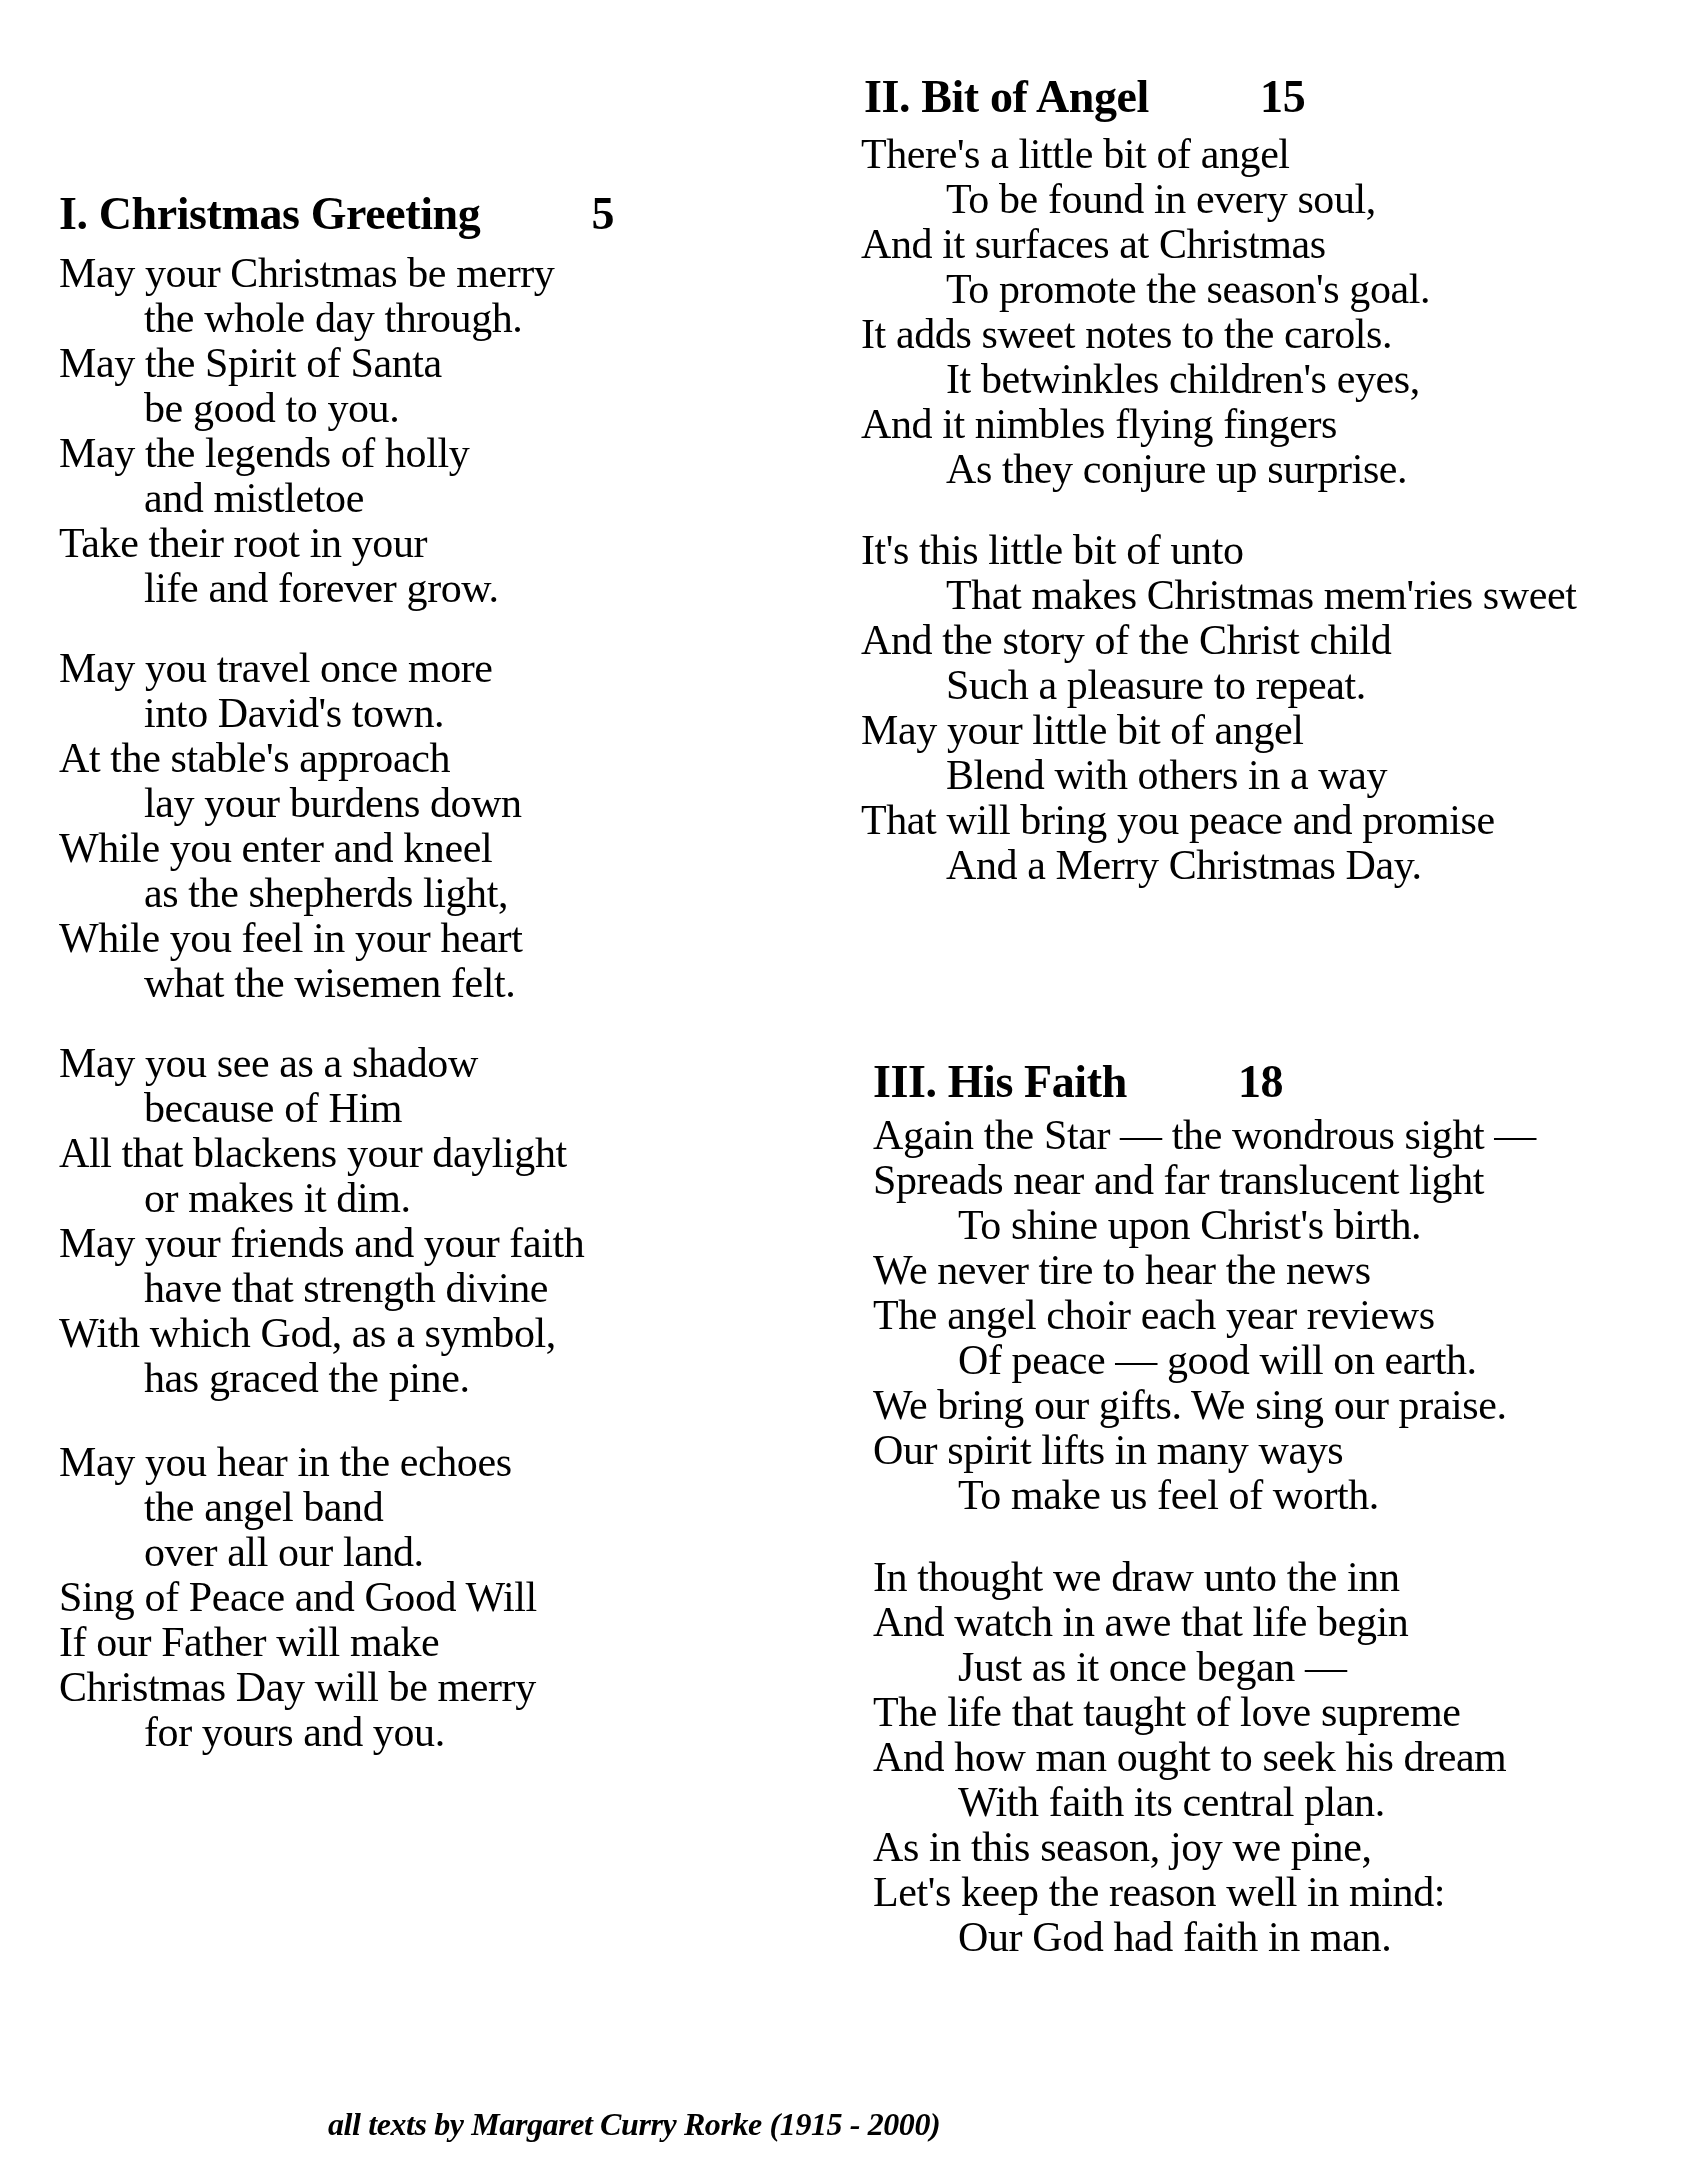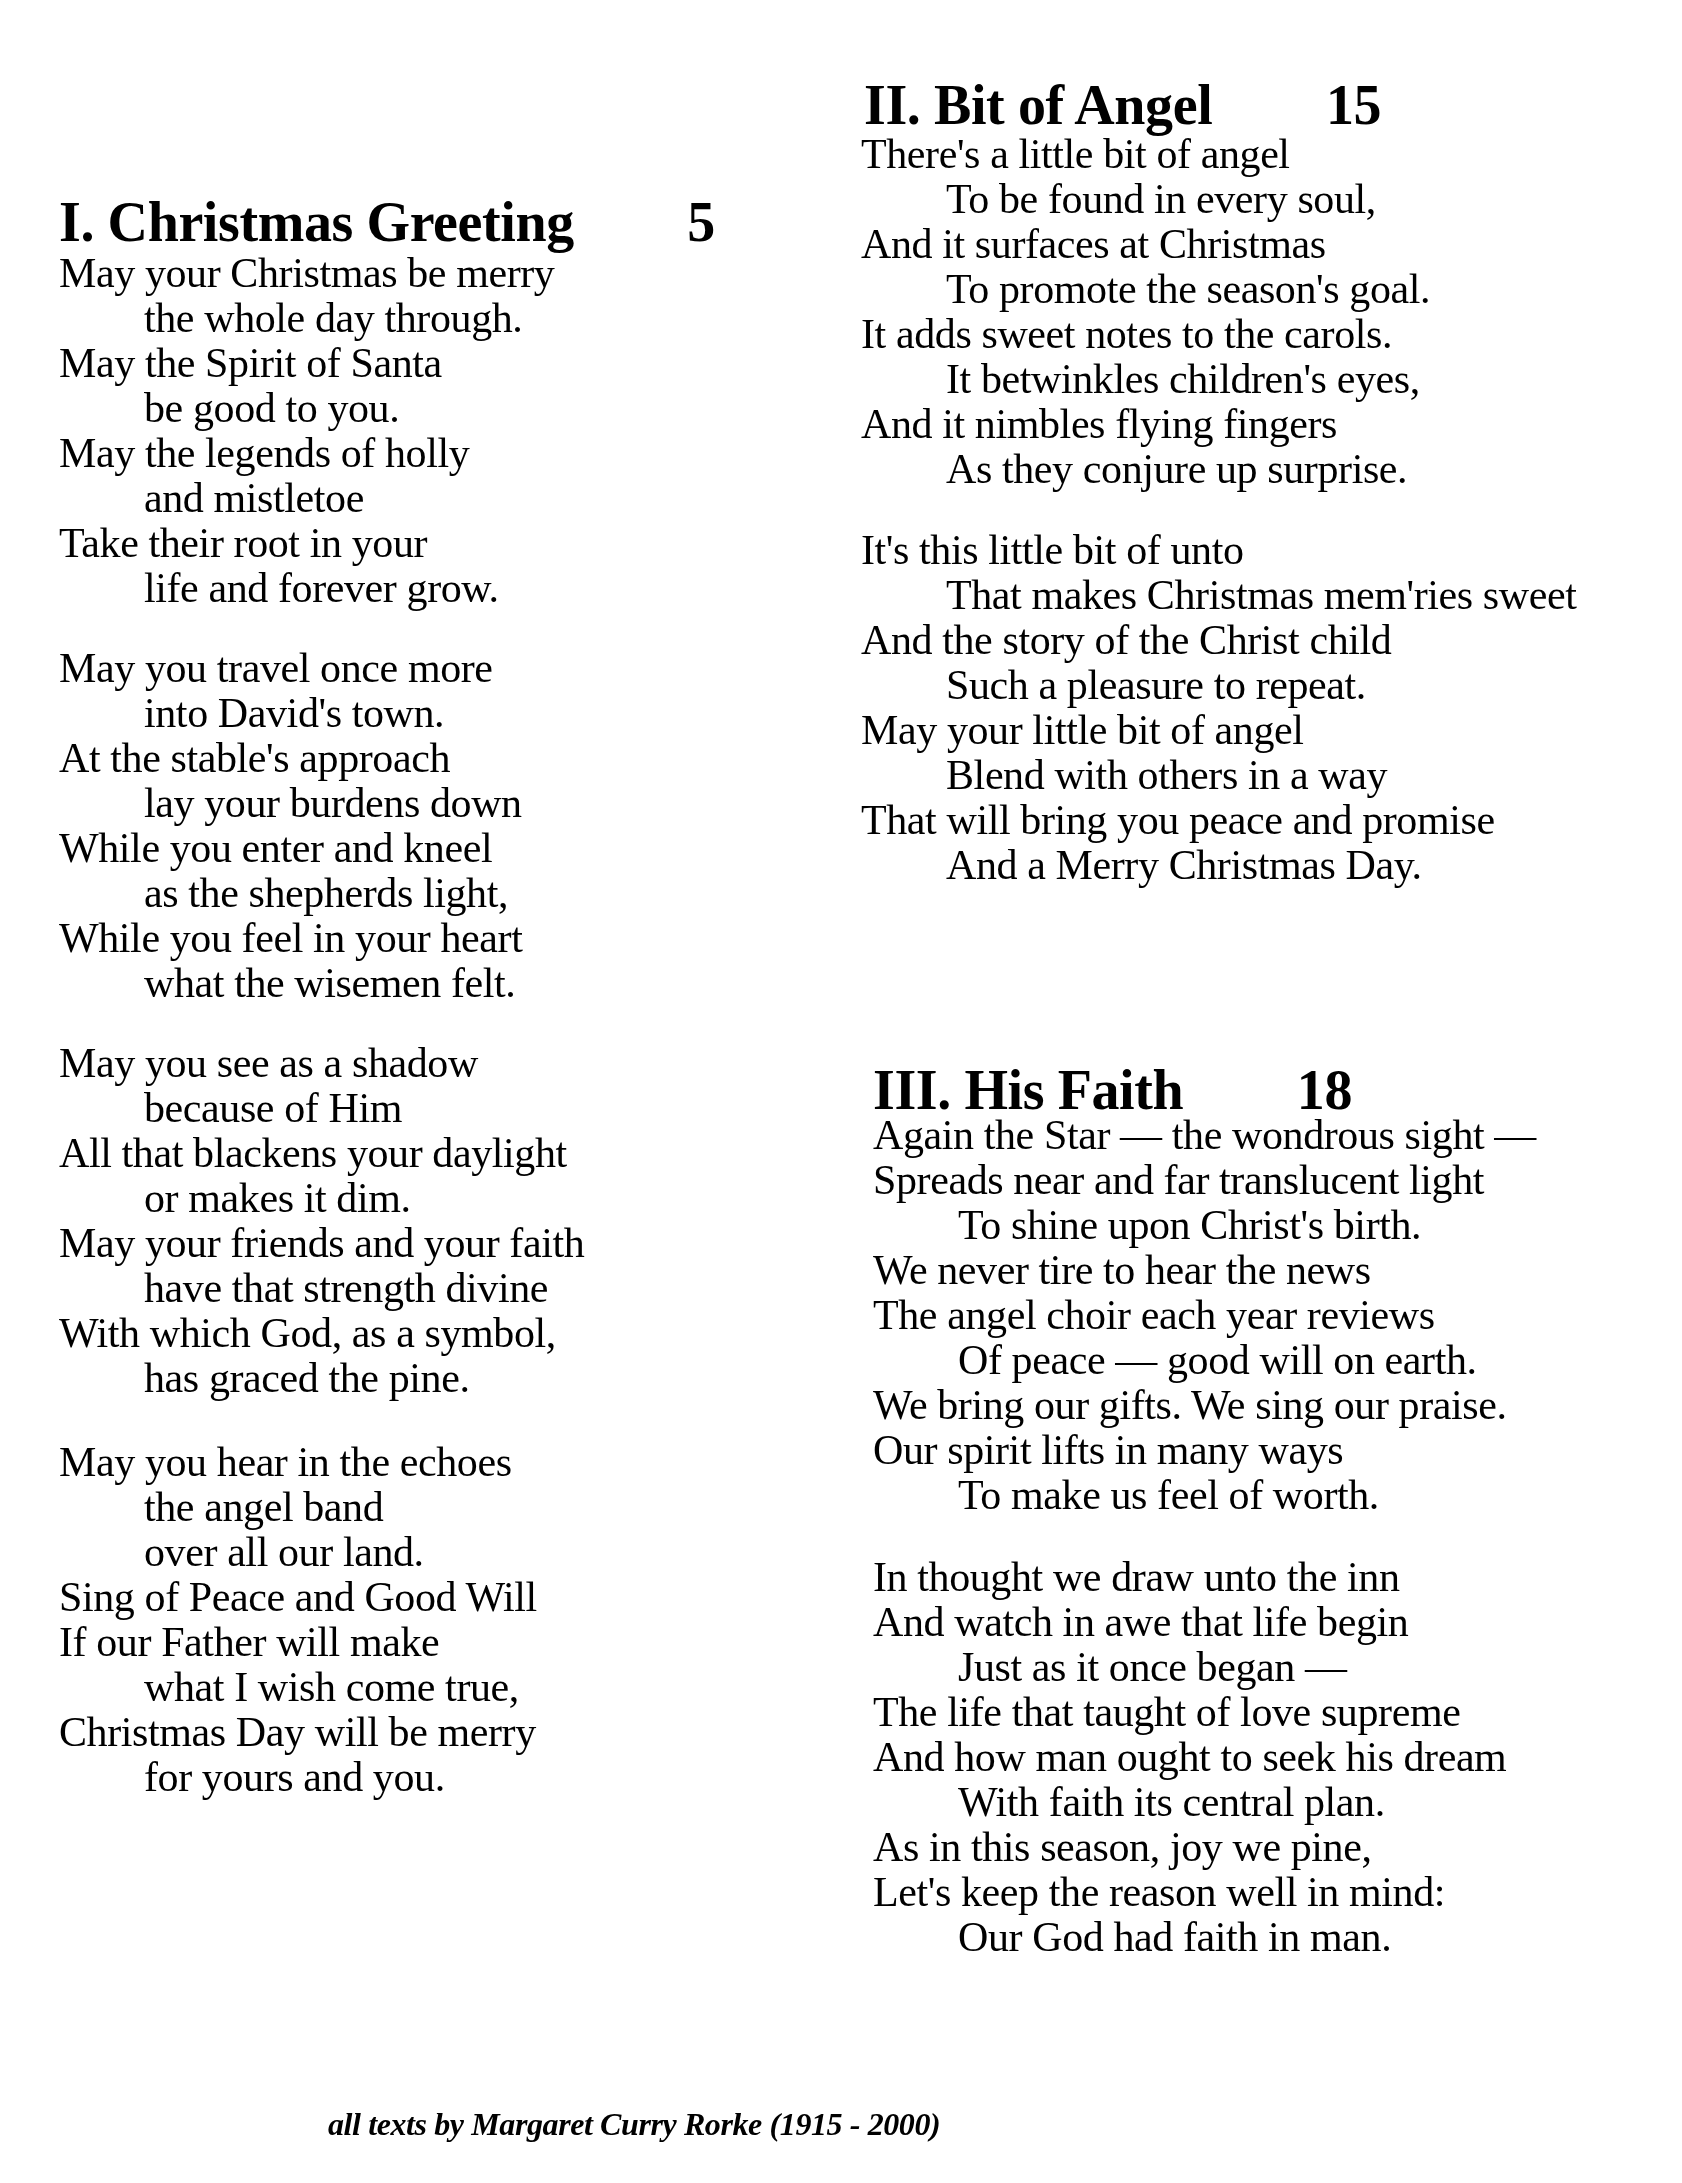--- a/index.html
+++ b/index.html
@@ -7,21 +7,21 @@
     position: relative;
     width: 1683px;
     height: 2202px;
     background: #ffffff;
     color: #000000;
     font-family: "Liberation Serif", serif;
     overflow: hidden;
   }
   .heading {
     position: absolute;
-    font-size: 56px;
+    font-size: 46px;
     line-height: 46px;
     font-weight: 700;
     white-space: nowrap;
     letter-spacing: -0.4px;
   }
   .heading .num { display: inline-block; margin-left: 100px; }
   .h-0 { left: 59px;  top: 153px; }
   .h-1 { left: 864px; top: 36px; }
   .h-2 { left: 873px; top: 1021px; }
 
@@ -101,21 +101,20 @@
           <div class="line indent">have that strength divine</div>
           <div class="line">With which God, as a symbol,</div>
           <div class="line indent">has graced the pine.</div>
         </div>
         <div class="stanza stanza-3">
           <div class="line">May you hear in the echoes</div>
           <div class="line indent">the angel band</div>
           <div class="line indent">over all our land.</div>
           <div class="line">Sing of Peace and Good Will</div>
           <div class="line">If our Father will make</div>
-          <div class="line indent">what I wish come true,</div>
           <div class="line">Christmas Day will be merry</div>
           <div class="line indent">for yours and you.</div>
         </div>
       </div>
   </section>
 
   <section class="poem" id="poem-1">
     <h2 class="heading h-1">
       <span class="title">II. Bit of Angel</span>
       <span class="num">15</span>

